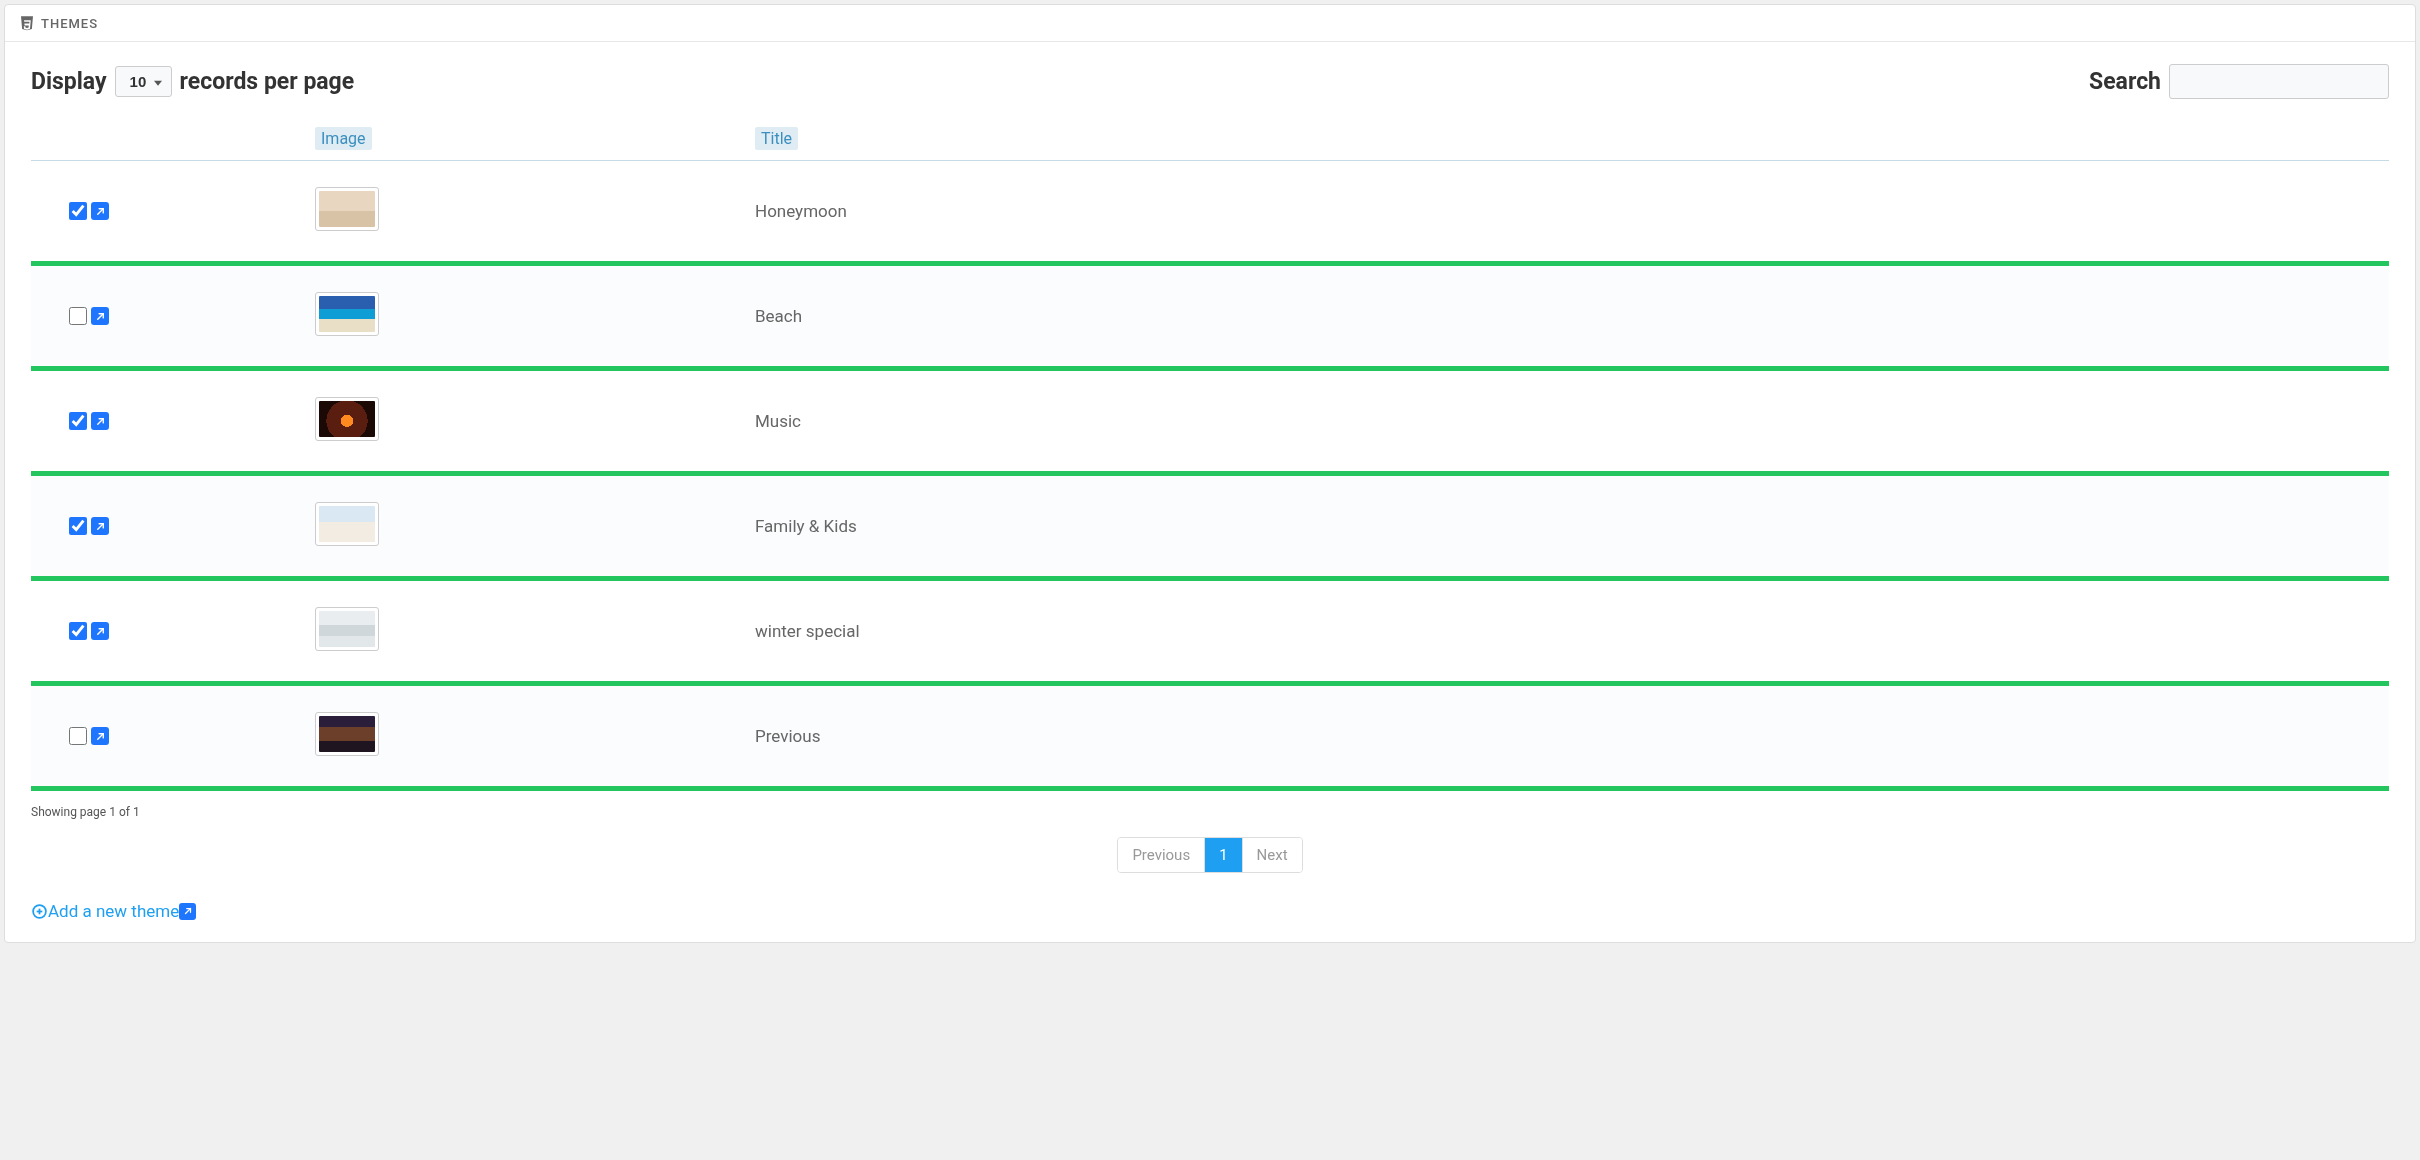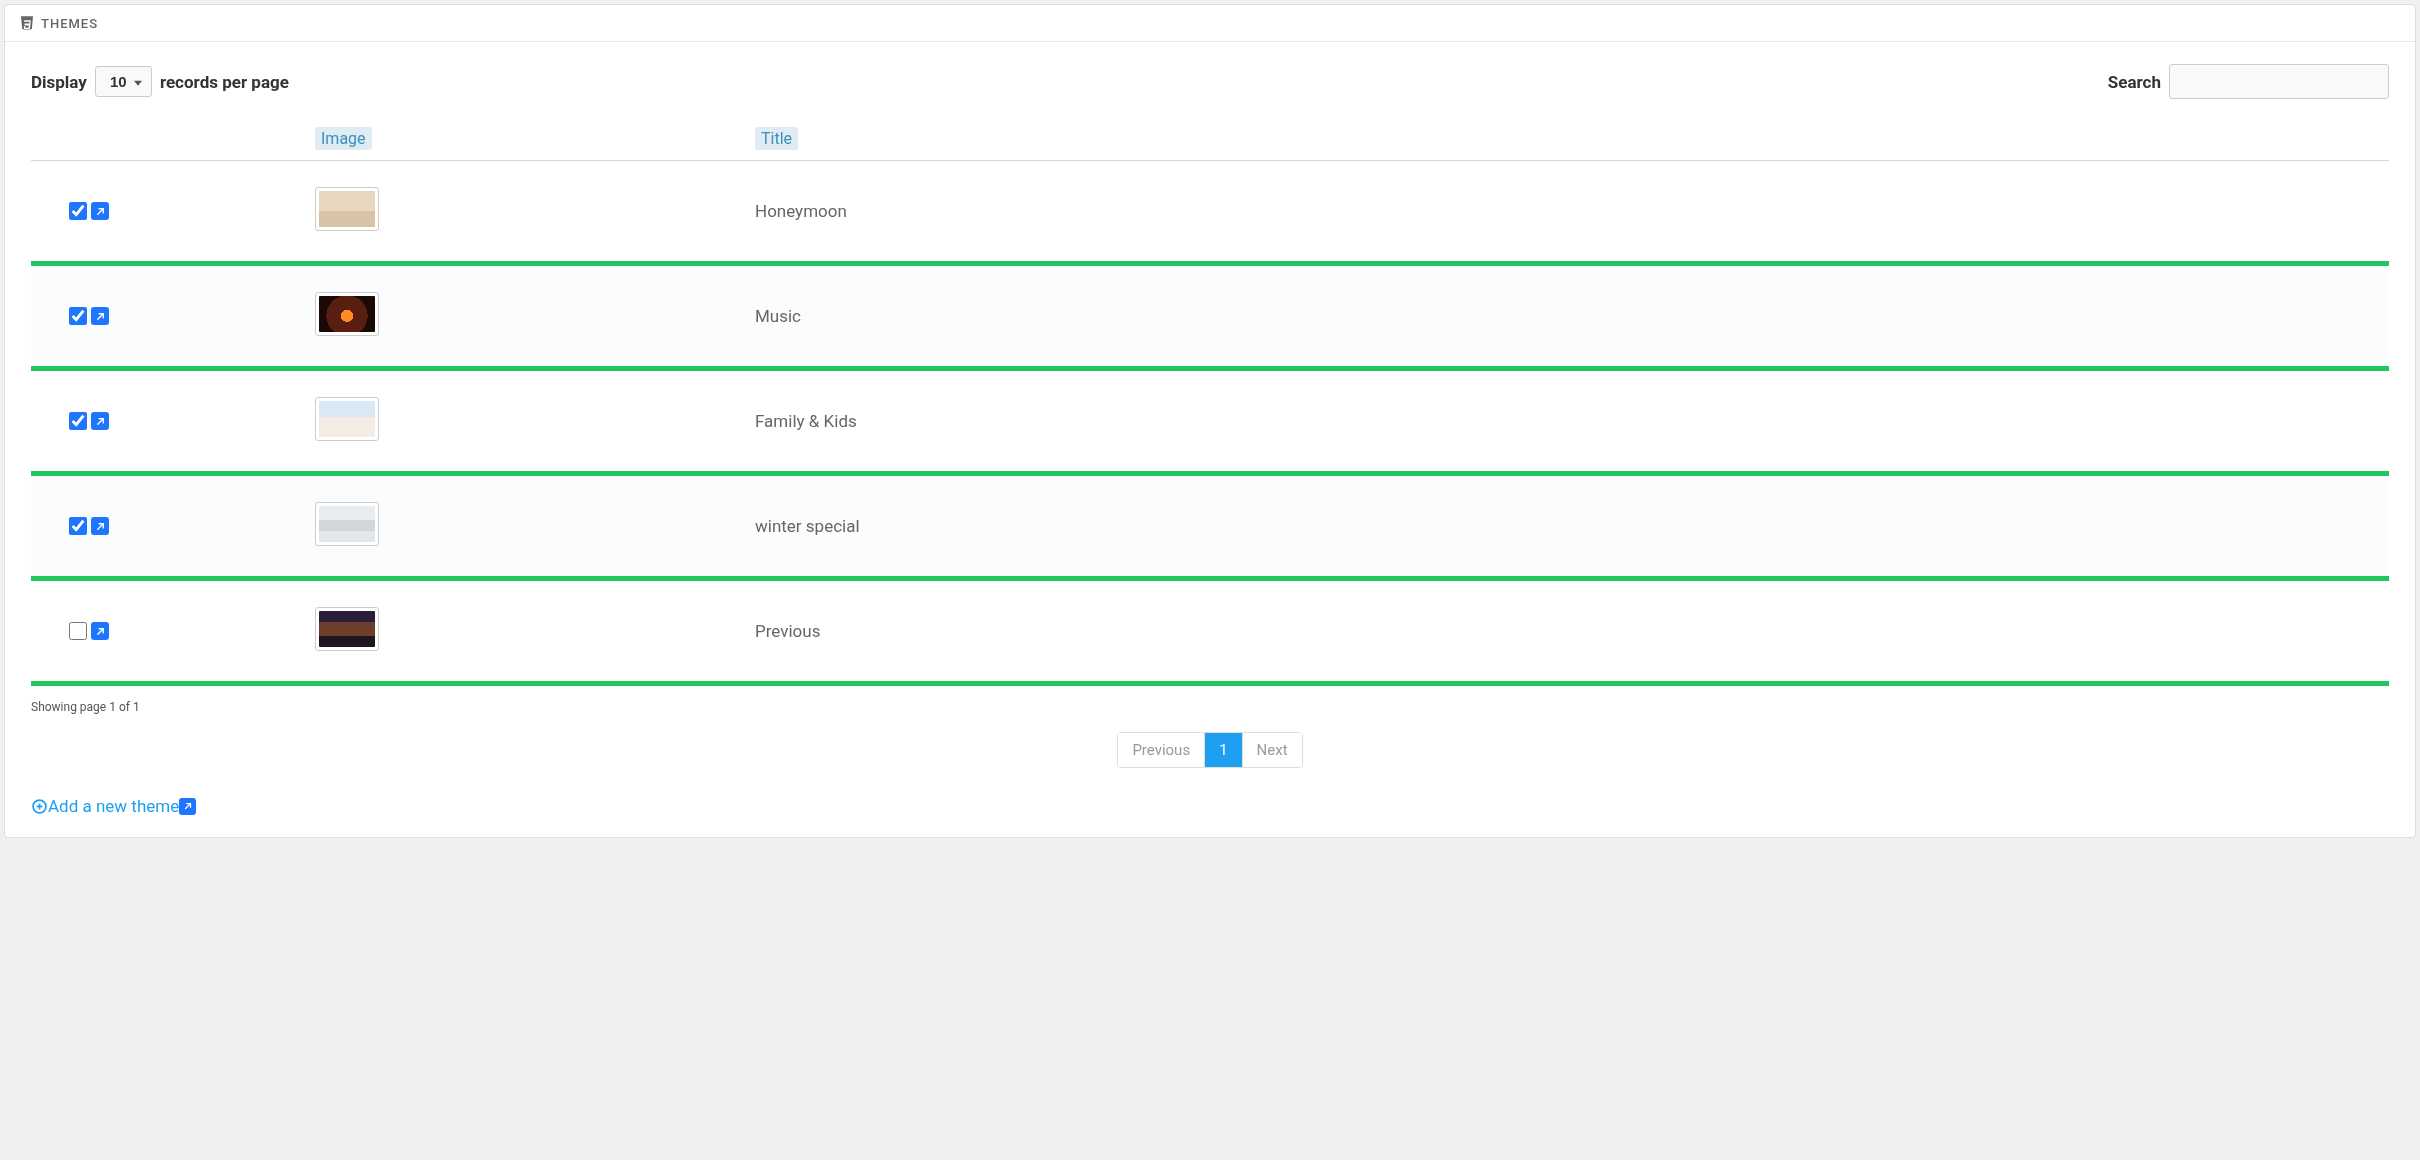--- a/index.html
+++ b/index.html
@@ -40,21 +40,21 @@
   justify-content: space-between;
   margin-bottom: 22px;
 }
 .toolbar .left, .toolbar .right {
   display: flex;
   align-items: center;
   gap: 8px;
 }
 .toolbar label {
   font-weight: 700;
-  font-size: 17px;
+  font-size: 23px;
   color: #333;
 }
 .select {
   border: 1px solid #ccc;
   background: #f7f9fa;
   border-radius: 3px;
   padding: 6px 24px 6px 14px;
   font-size: 15px;
   color: #333;
   font-weight: 600;
@@ -244,20 +244,35 @@
                 <span class="edit-badge">
                   <svg viewBox="0 0 24 24" fill="none" stroke="#fff" stroke-width="3" stroke-linecap="round" stroke-linejoin="round">
                     <line x1="6" y1="18" x2="18" y2="6"></line>
                     <polyline points="9 6 18 6 18 15"></polyline>
                   </svg>
                 </span>
               </div>
             </td>
             <td><span class="thumb"><div class="thumb-inner" style="background: linear-gradient(rgb(232, 214, 192) 55%, rgb(217, 195, 166) 55%);"></div></span></td>
             <td>Honeymoon</td>
+          </tr>
+          <tr>
+            <td>
+              <div class="check-cell">
+                <input type="checkbox" class="chk" style="">
+                <span class="edit-badge">
+                  <svg viewBox="0 0 24 24" fill="none" stroke="#fff" stroke-width="3" stroke-linecap="round" stroke-linejoin="round">
+                    <line x1="6" y1="18" x2="18" y2="6"></line>
+                    <polyline points="9 6 18 6 18 15"></polyline>
+                  </svg>
+                </span>
+              </div>
+            </td>
+            <td><span class="thumb"><div class="thumb-inner" style="background: linear-gradient(rgb(42, 95, 176) 35%, rgb(15, 157, 214) 35%, rgb(15, 157, 214) 65%, rgb(233, 223, 199) 65%);"></div></span></td>
+            <td>Beach</td>
           </tr>
           <tr>
             <td>
               <div class="check-cell">
                 <input type="checkbox" class="chk" checked="" style="">
                 <span class="edit-badge">
                   <svg viewBox="0 0 24 24" fill="none" stroke="#fff" stroke-width="3" stroke-linecap="round" stroke-linejoin="round">
                     <line x1="6" y1="18" x2="18" y2="6"></line>
                     <polyline points="9 6 18 6 18 15"></polyline>
                   </svg>

